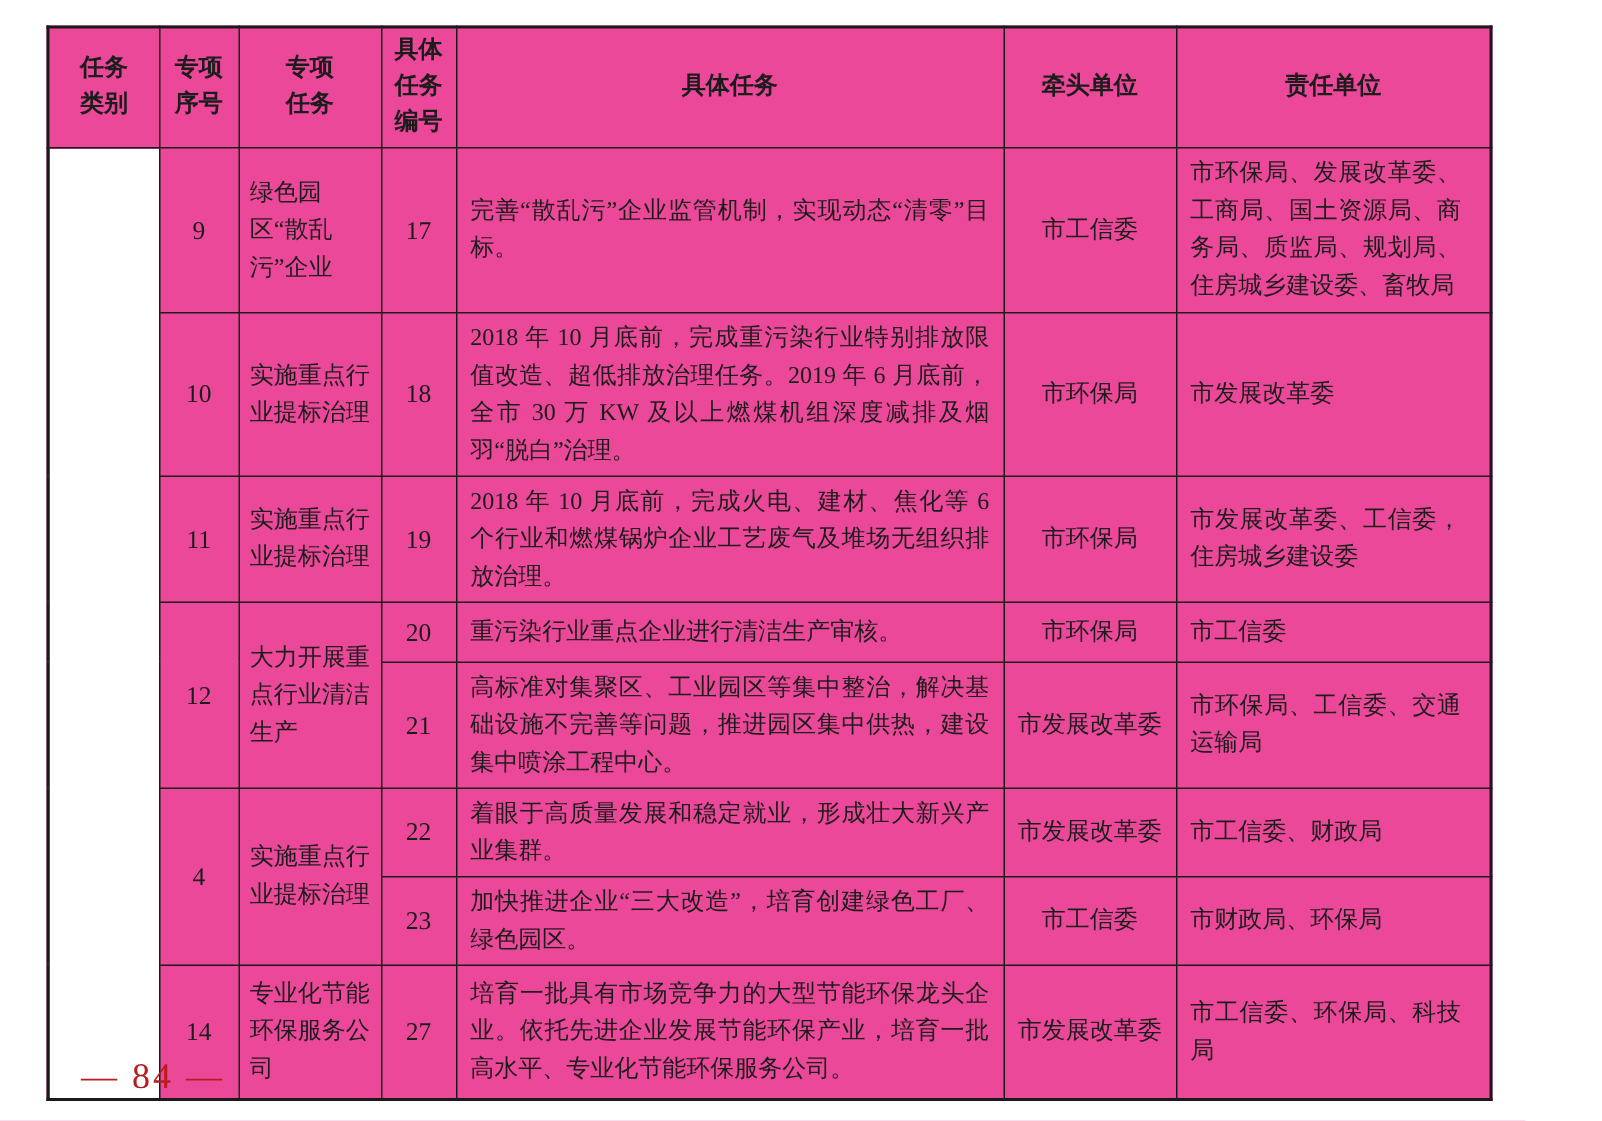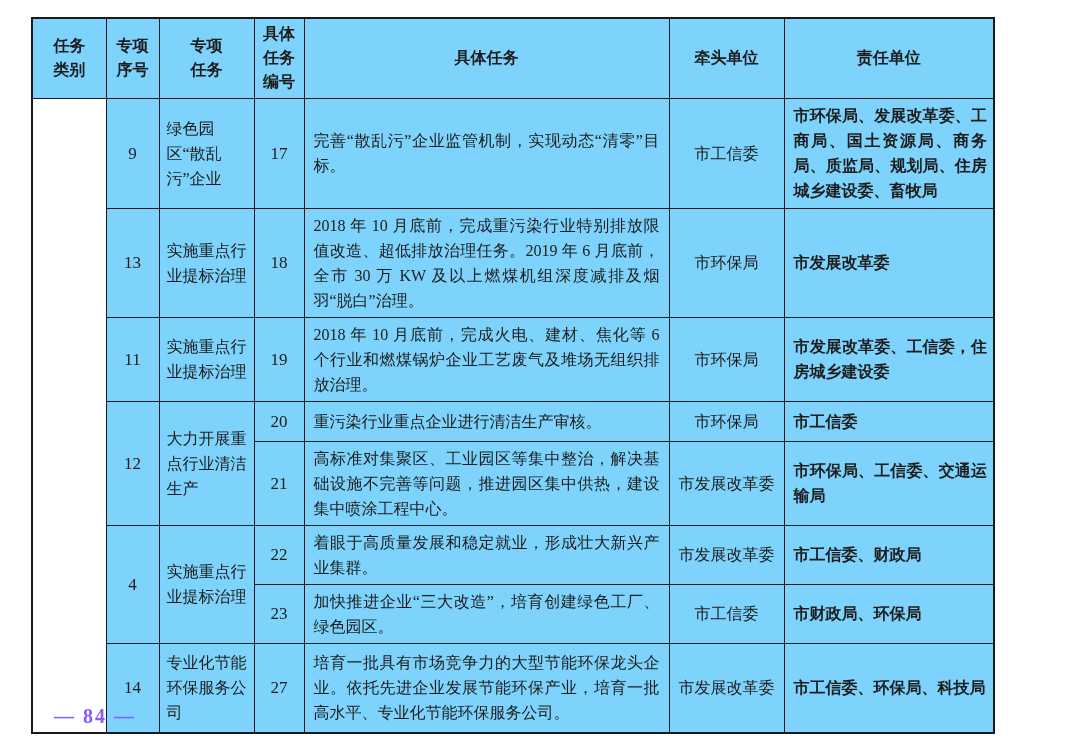--- a/index.html
+++ b/index.html
@@ -17,21 +17,21 @@
     overflow: hidden;
   }
   table.task-table {
     position: absolute;
     left: 31px;
     top: 17px;
     width: 962px;
     border-collapse: collapse;
     table-layout: fixed;
     border: 2px solid #1a1a1a;
-    background: #7dd3fc;
+    background: #ec4899;
   }
   .task-table th, .task-table td {
     border: 1px solid #1a1a1a;
     vertical-align: middle;
     font-size: 16px;
     line-height: 25px;
     color: #1c1c1c;
     overflow: hidden;
   }
   .task-table th {
@@ -54,32 +54,30 @@
   td.desc {
     text-align: justify;
     padding: 4px 9px 4px 9px;
     margin-top: 37px;
   }
   td.lead {
     text-align: center;
   }
   td.resp {
     text-align: justify;
-    padding: 4px 6px 4px 9px;
-    font-weight: bold;
+    padding: 4px 19px 4px 9px;
   }
   .footer-page-num {
     position: absolute;
     left: 54px;
     top: 705px;
-    font-size: 20px;
-    color: #8b5cf6;
+    font-size: 24px;
+    color: #b91c1c;
     letter-spacing: 2px;
     font-family: "Liberation Serif", serif;
-    font-weight: bold;
   }
 </style>
 </head>
 <body>
 
 <div class="sheet">
 
   <table class="task-table">
     <colgroup>
       <col style="width:74px">
@@ -111,21 +109,21 @@
       <td class="cat" rowspan="8"></td>
       <td class="num">9</td>
       <td class="task">绿色园区“散乱污”企业</td>
       <td class="num">17</td>
       <td class="desc">完善“散乱污”企业监管机制，实现动态“清零”目标。</td>
       <td class="lead">市工信委</td>
       <td class="resp">市环保局、发展改革委、工商局、国土资源局、商务局、质监局、规划局、住房城乡建设委、畜牧局</td>
     </tr>
 
     <tr style="height:105px">
-      <td class="num">13</td>
+      <td class="num">10</td>
       <td class="task">实施重点行业提标治理</td>
       <td class="num">18</td>
       <td class="desc">2018 年 10 月底前，完成重污染行业特别排放限值改造、超低排放治理任务。2019 年 6 月底前，全市 30 万 KW 及以上燃煤机组深度减排及烟羽“脱白”治理。</td>
       <td class="lead">市环保局</td>
       <td class="resp">市发展改革委</td>
     </tr>
 
     <tr style="height:81px">
       <td class="num">11</td>
       <td class="task">实施重点行业提标治理</td>

